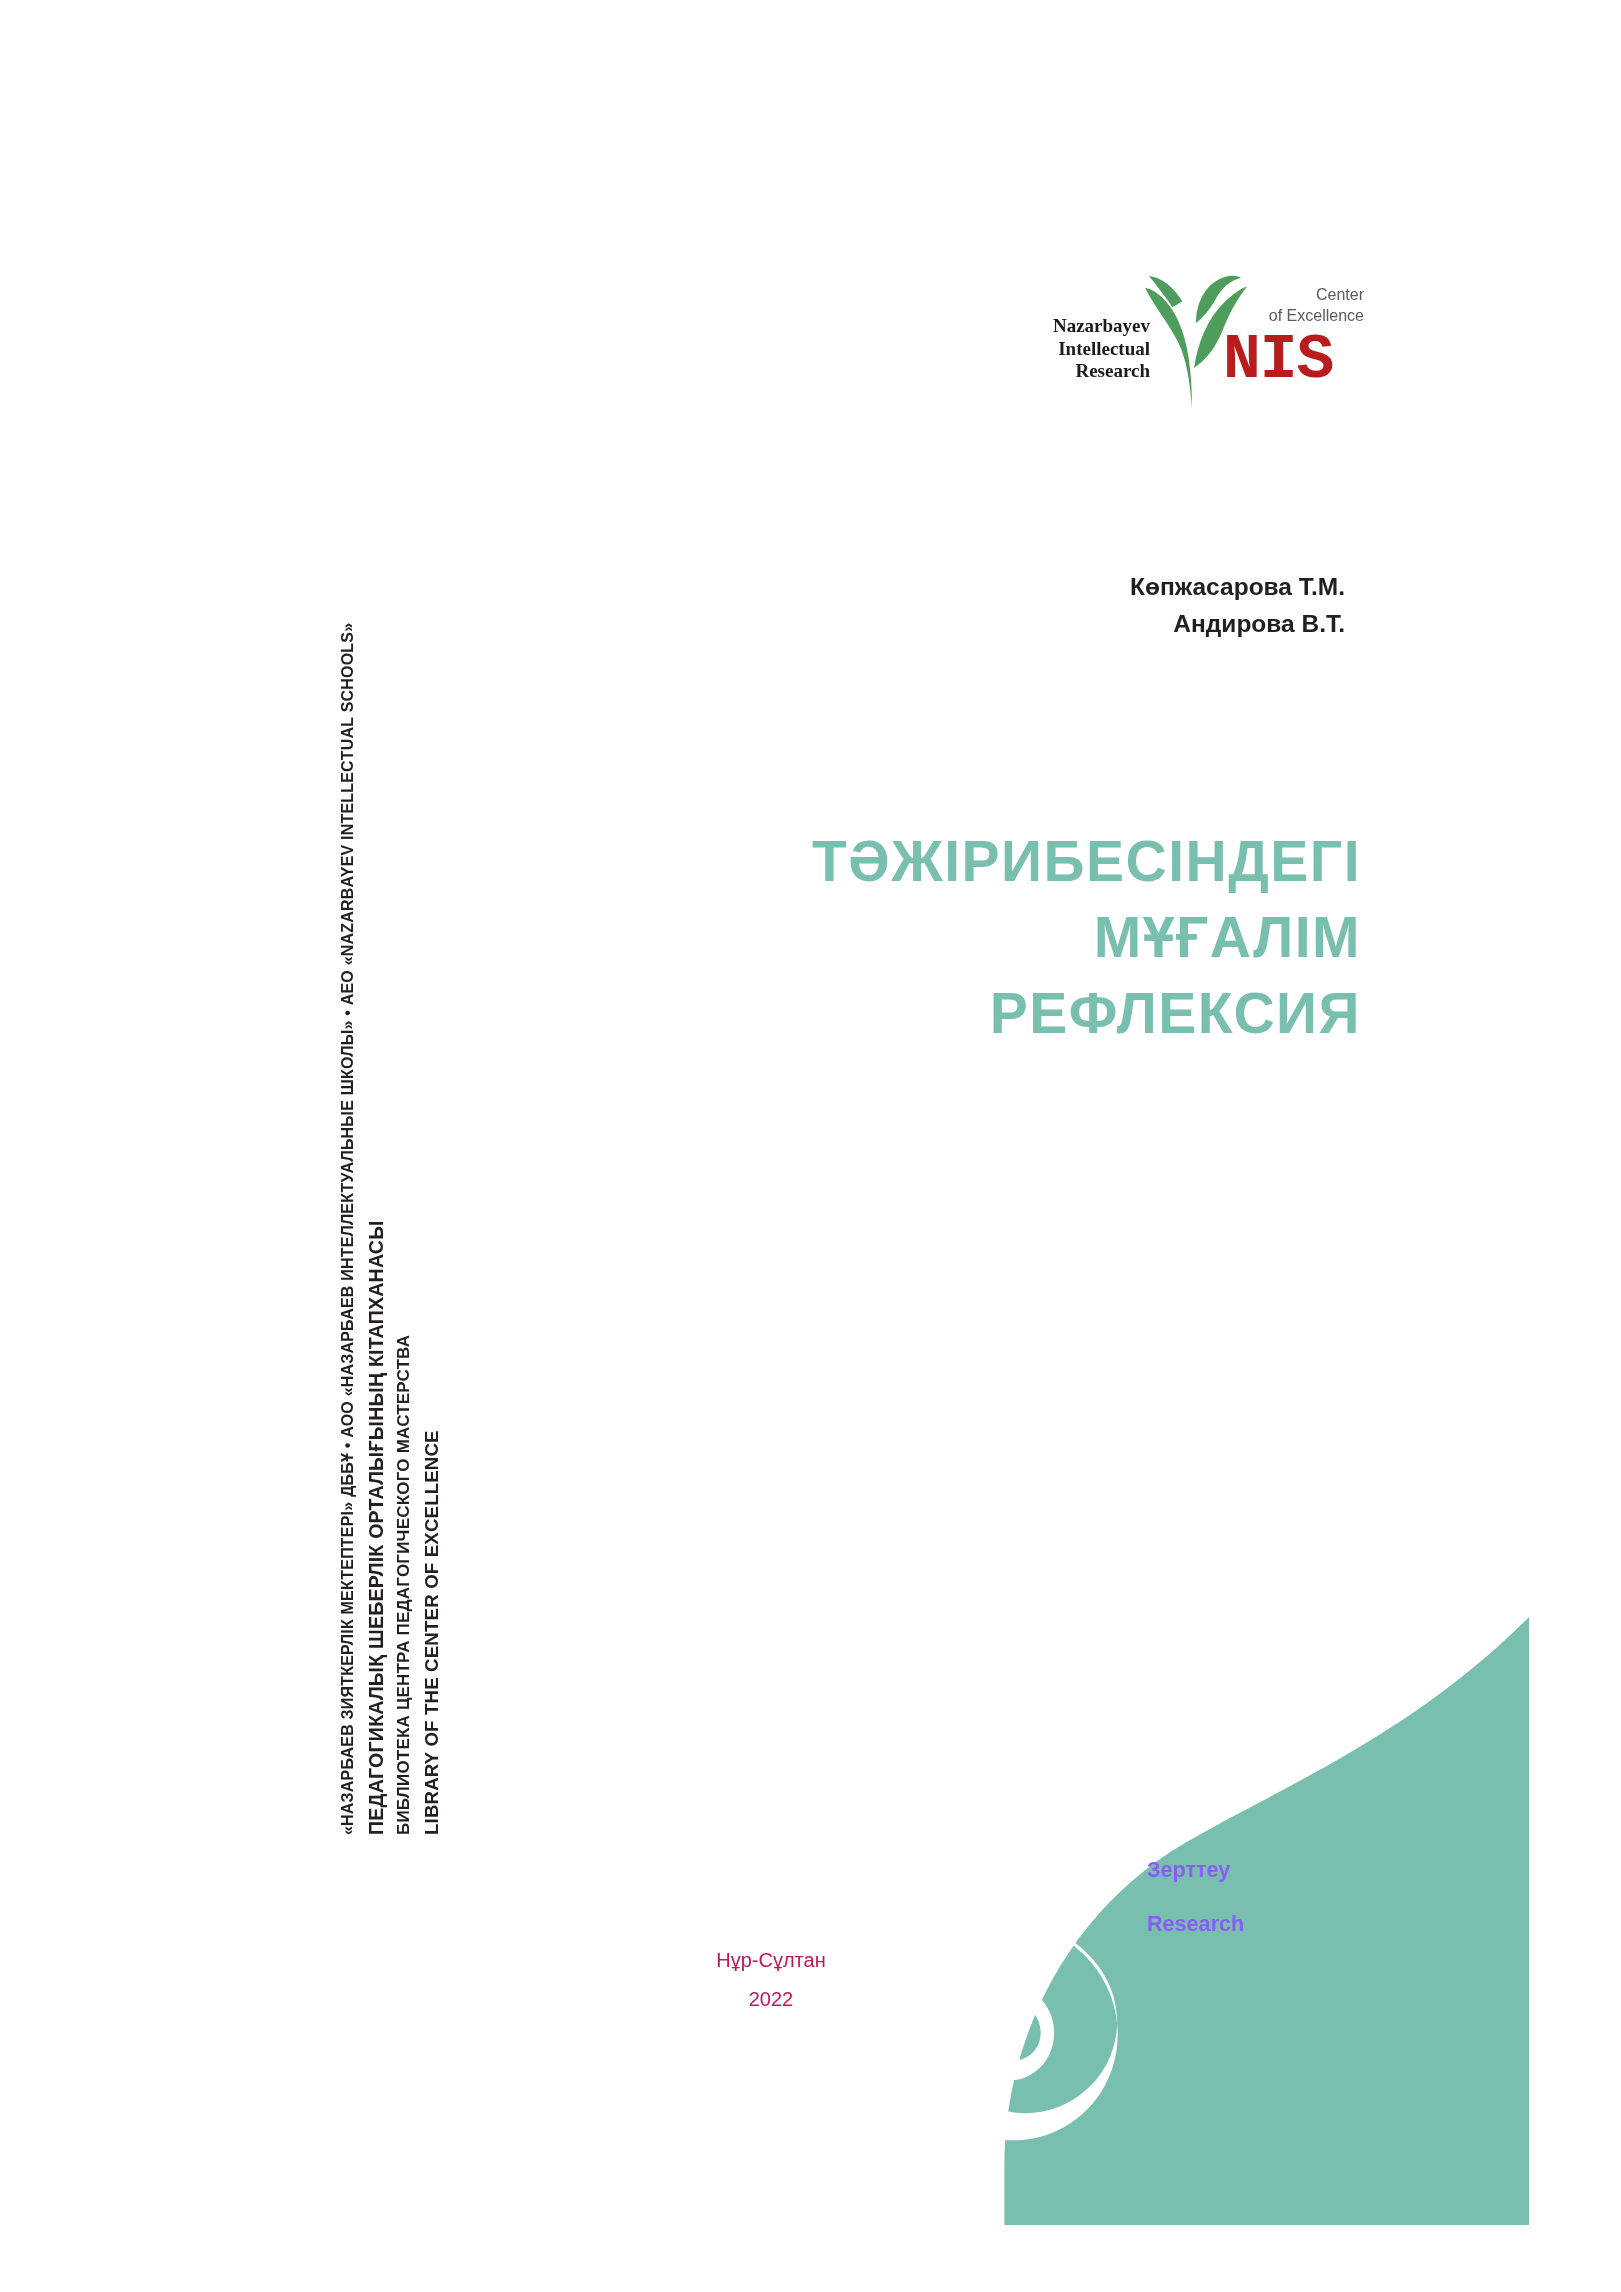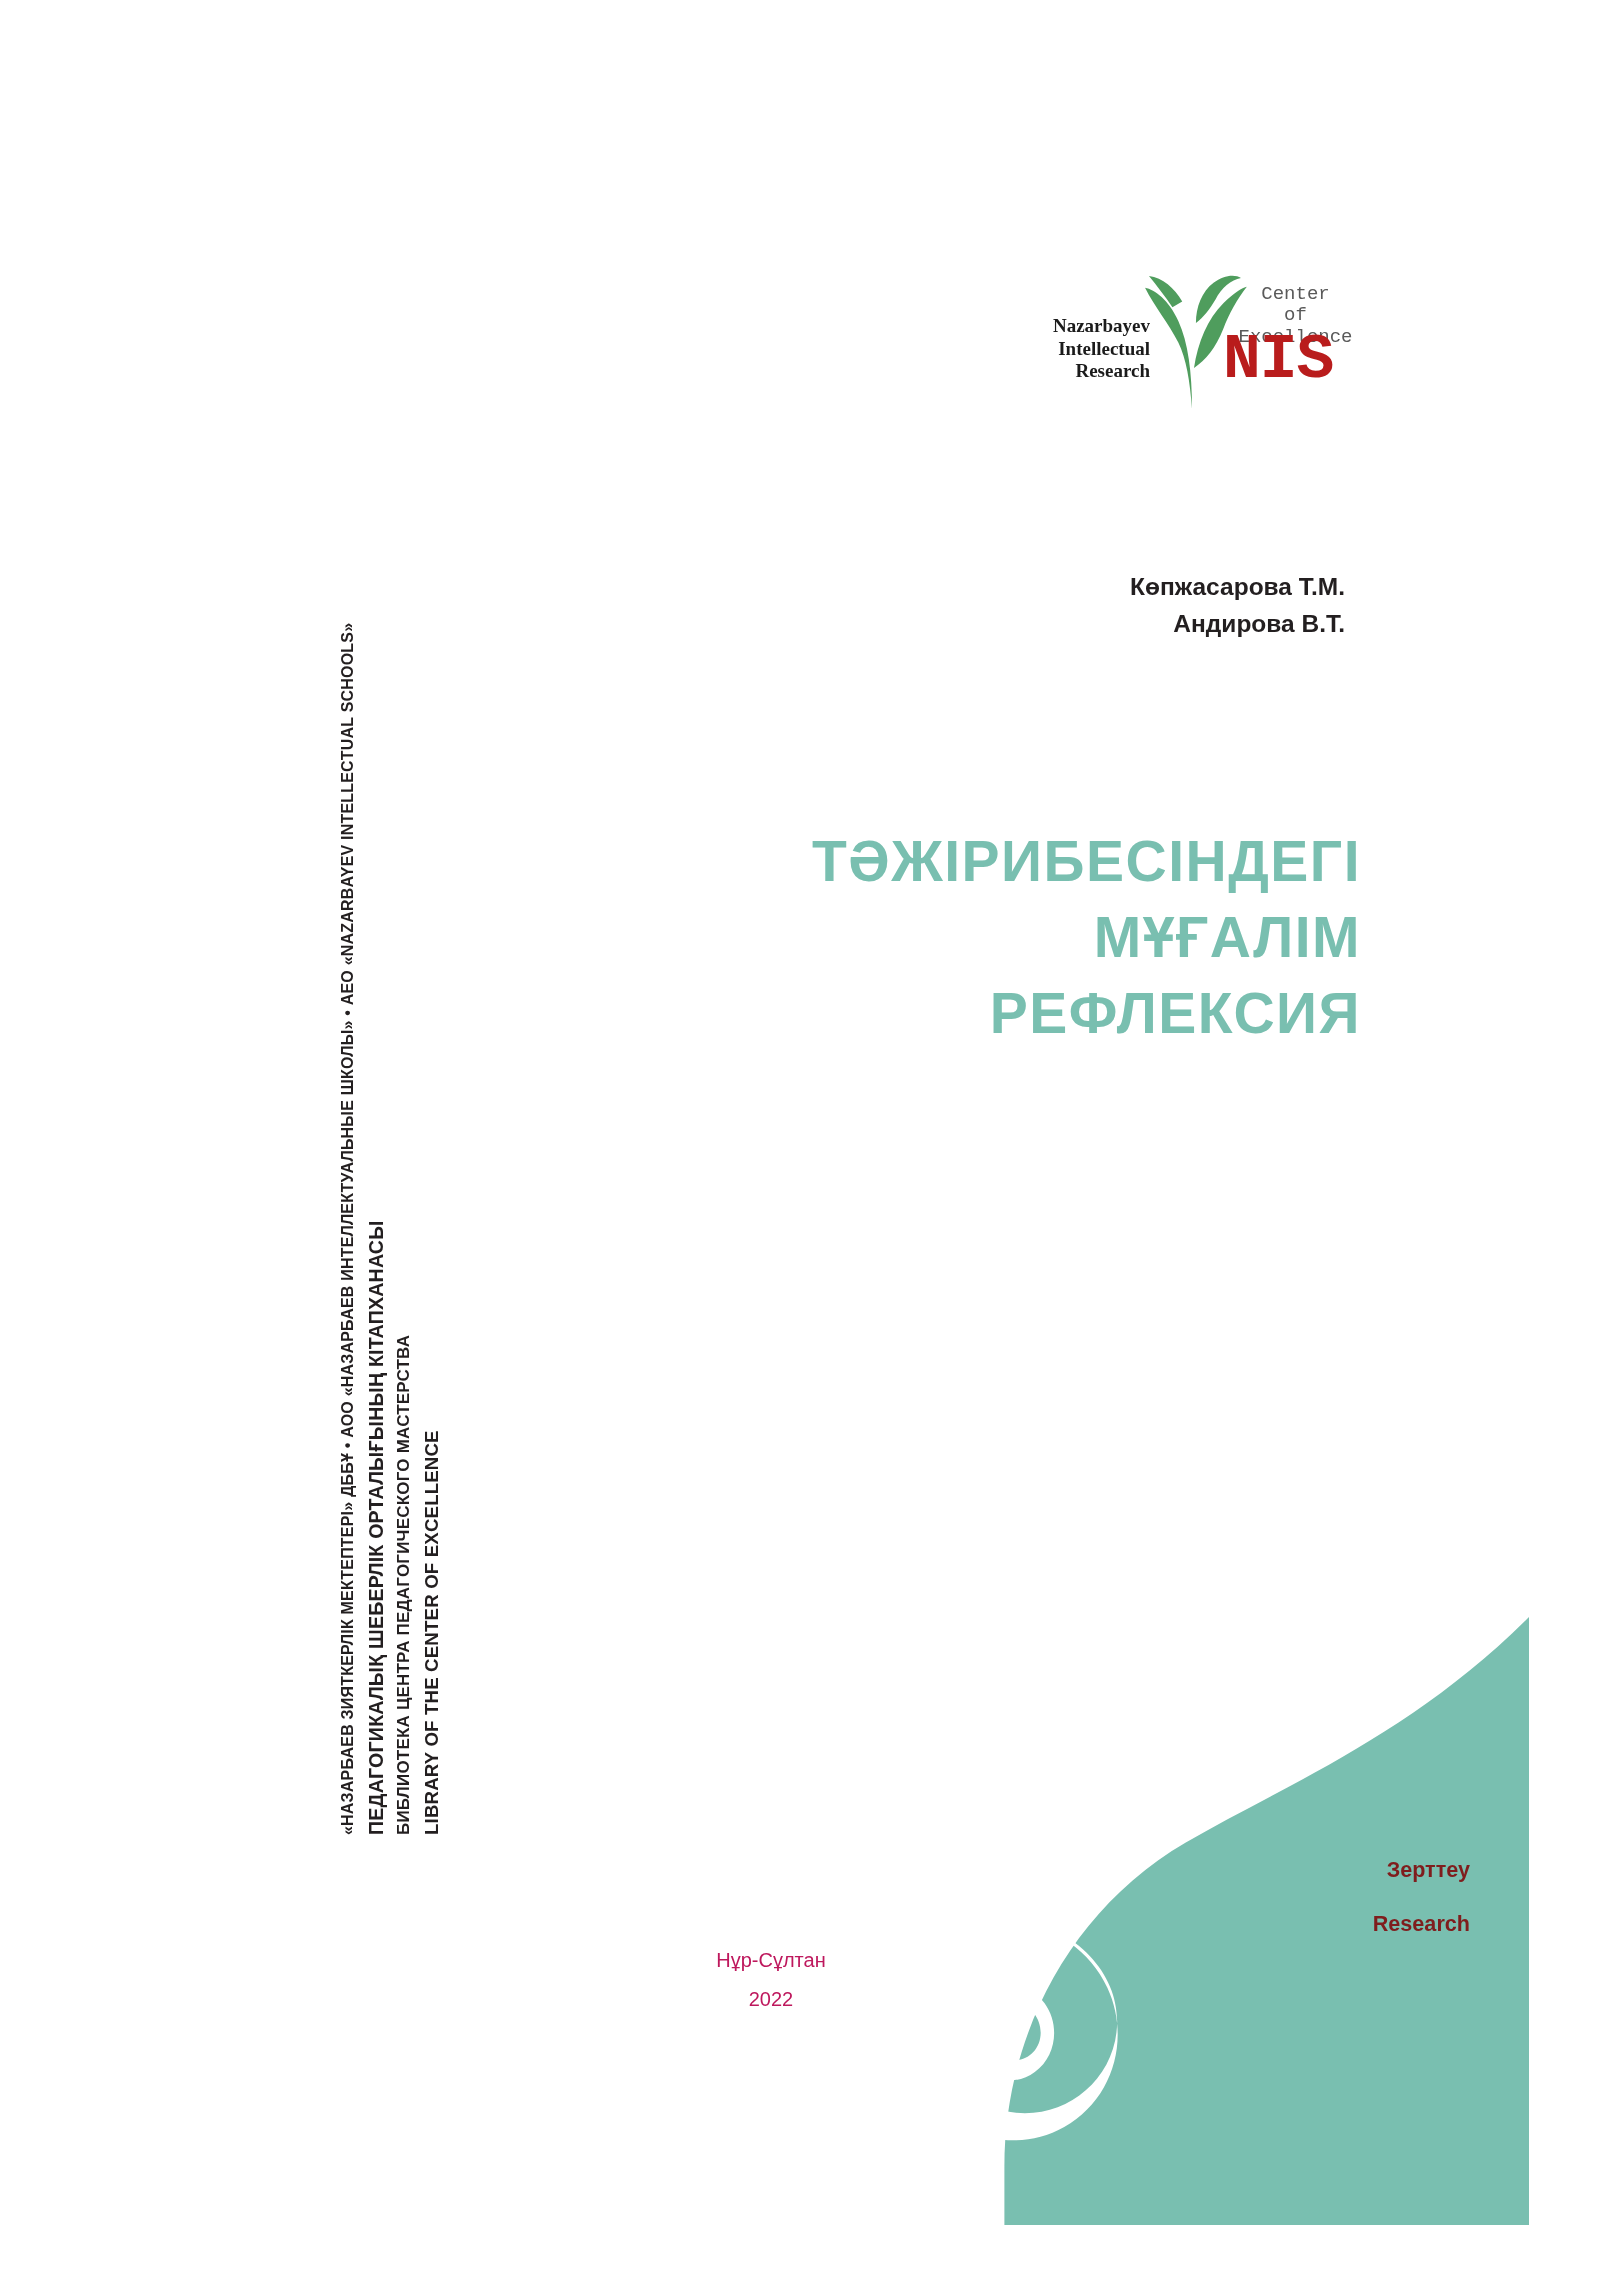--- a/index.html
+++ b/index.html
@@ -71,23 +71,23 @@
     font-weight: bold;
     font-size: 19px;
     line-height: 22.5px;
     color: #1b1b1b;
   }
   .logo-center {
     position: absolute;
     left: 227px;
     top: 9.8px;
     width: 137px;
-    text-align: center;
-    font-family: Liberation Mono, monospace;
-    font-size: 19px;
+    text-align: right;
+    font-family: Liberation Sans, sans-serif;
+    font-size: 16px;
     line-height: 21.6px;
     color: #5a5a5a;
   }
   .logo-nis {
     position: absolute;
     left: 223px;
     top: 51px;
     font-family: Liberation Mono, monospace;
     font-weight: bold;
     font-size: 63px;
@@ -134,25 +134,25 @@
     left: 823px;
     top: 1617px;
     width: 706px;
     height: 608px;
   }
   .art-labels {
     position: absolute;
     left: 1147px;
     top: 1843px;
     width: 323px;
-    text-align: right;
+    text-align: left;
     font-size: 21.6px;
     font-weight: bold;
     line-height: 54px;
-    color: #7f1d1d;
+    color: #8b5cf6;
   }
 
   
   .imprint {
     position: absolute;
     left: 668px;
     top: 1941px;
     width: 206px;
     text-align: center;
     font-size: 20px;

